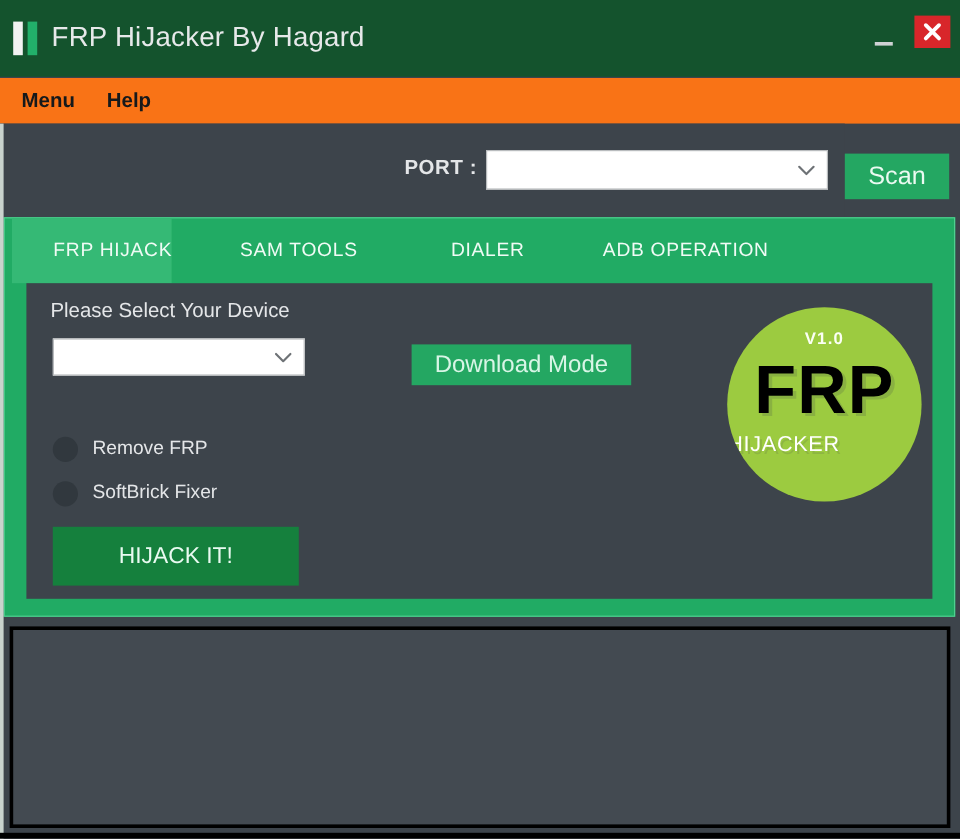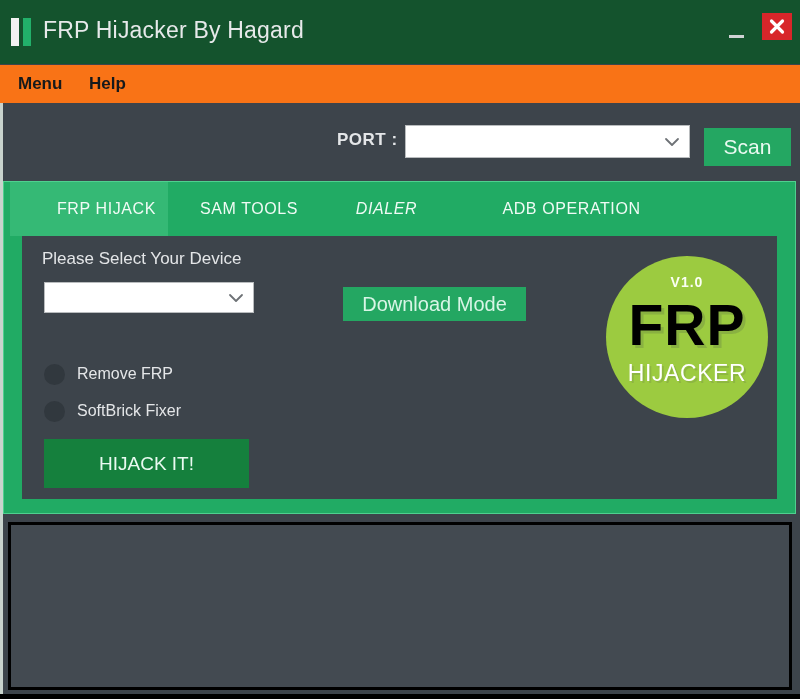--- a/index.html
+++ b/index.html
@@ -188,23 +188,23 @@
     font-size: 16px;
     color: #f0fbf5;
     letter-spacing: .6px;
     cursor: pointer;
     white-space: nowrap;
     box-sizing: border-box;
   }
   .tab-item.active {
     background: #35b975;
   }
-  #tab-frp-hijack   { left: 6px;   width: 158px; padding-left: 35px; }
+  #tab-frp-hijack   { left: 6px;   width: 133px; padding-left: 35px; }
   #tab-sam-tools    { left: 170px; width: 150px; }
-  #tab-dialer       { left: 320px; width: 125px; font-style: italic; }
+  #tab-dialer       { left: 340px; width: 125px; }
   #tab-adb-operation{ left: 480px; width: 175px; }
 
   #tab-panel {
     position: absolute;
     left: 18px;
     top: 54px;
     width: 755px;
     height: 263px;
     background: #3d444b;
     box-sizing: border-box;
@@ -327,22 +327,21 @@
     line-height: 62px;
     color: #000000;
     font-weight: bold;
     letter-spacing: 1px;
     text-shadow: 3px 3px 0 rgba(90,110,70,.28);
   }
   #logo-hijacker {
     position: absolute;
     left: 0; right: 0;
     top: 104px;
-    text-align: center;
-    font-size: 23px;
+    font-size: 18px;
     color: #ffffff;
     letter-spacing: .6px;
     text-shadow: 2px 2px 0 rgba(90,110,70,.22);
   }
 
   
   #log-panel {
     position: absolute;
     left: 8px;
     top: 522px;

